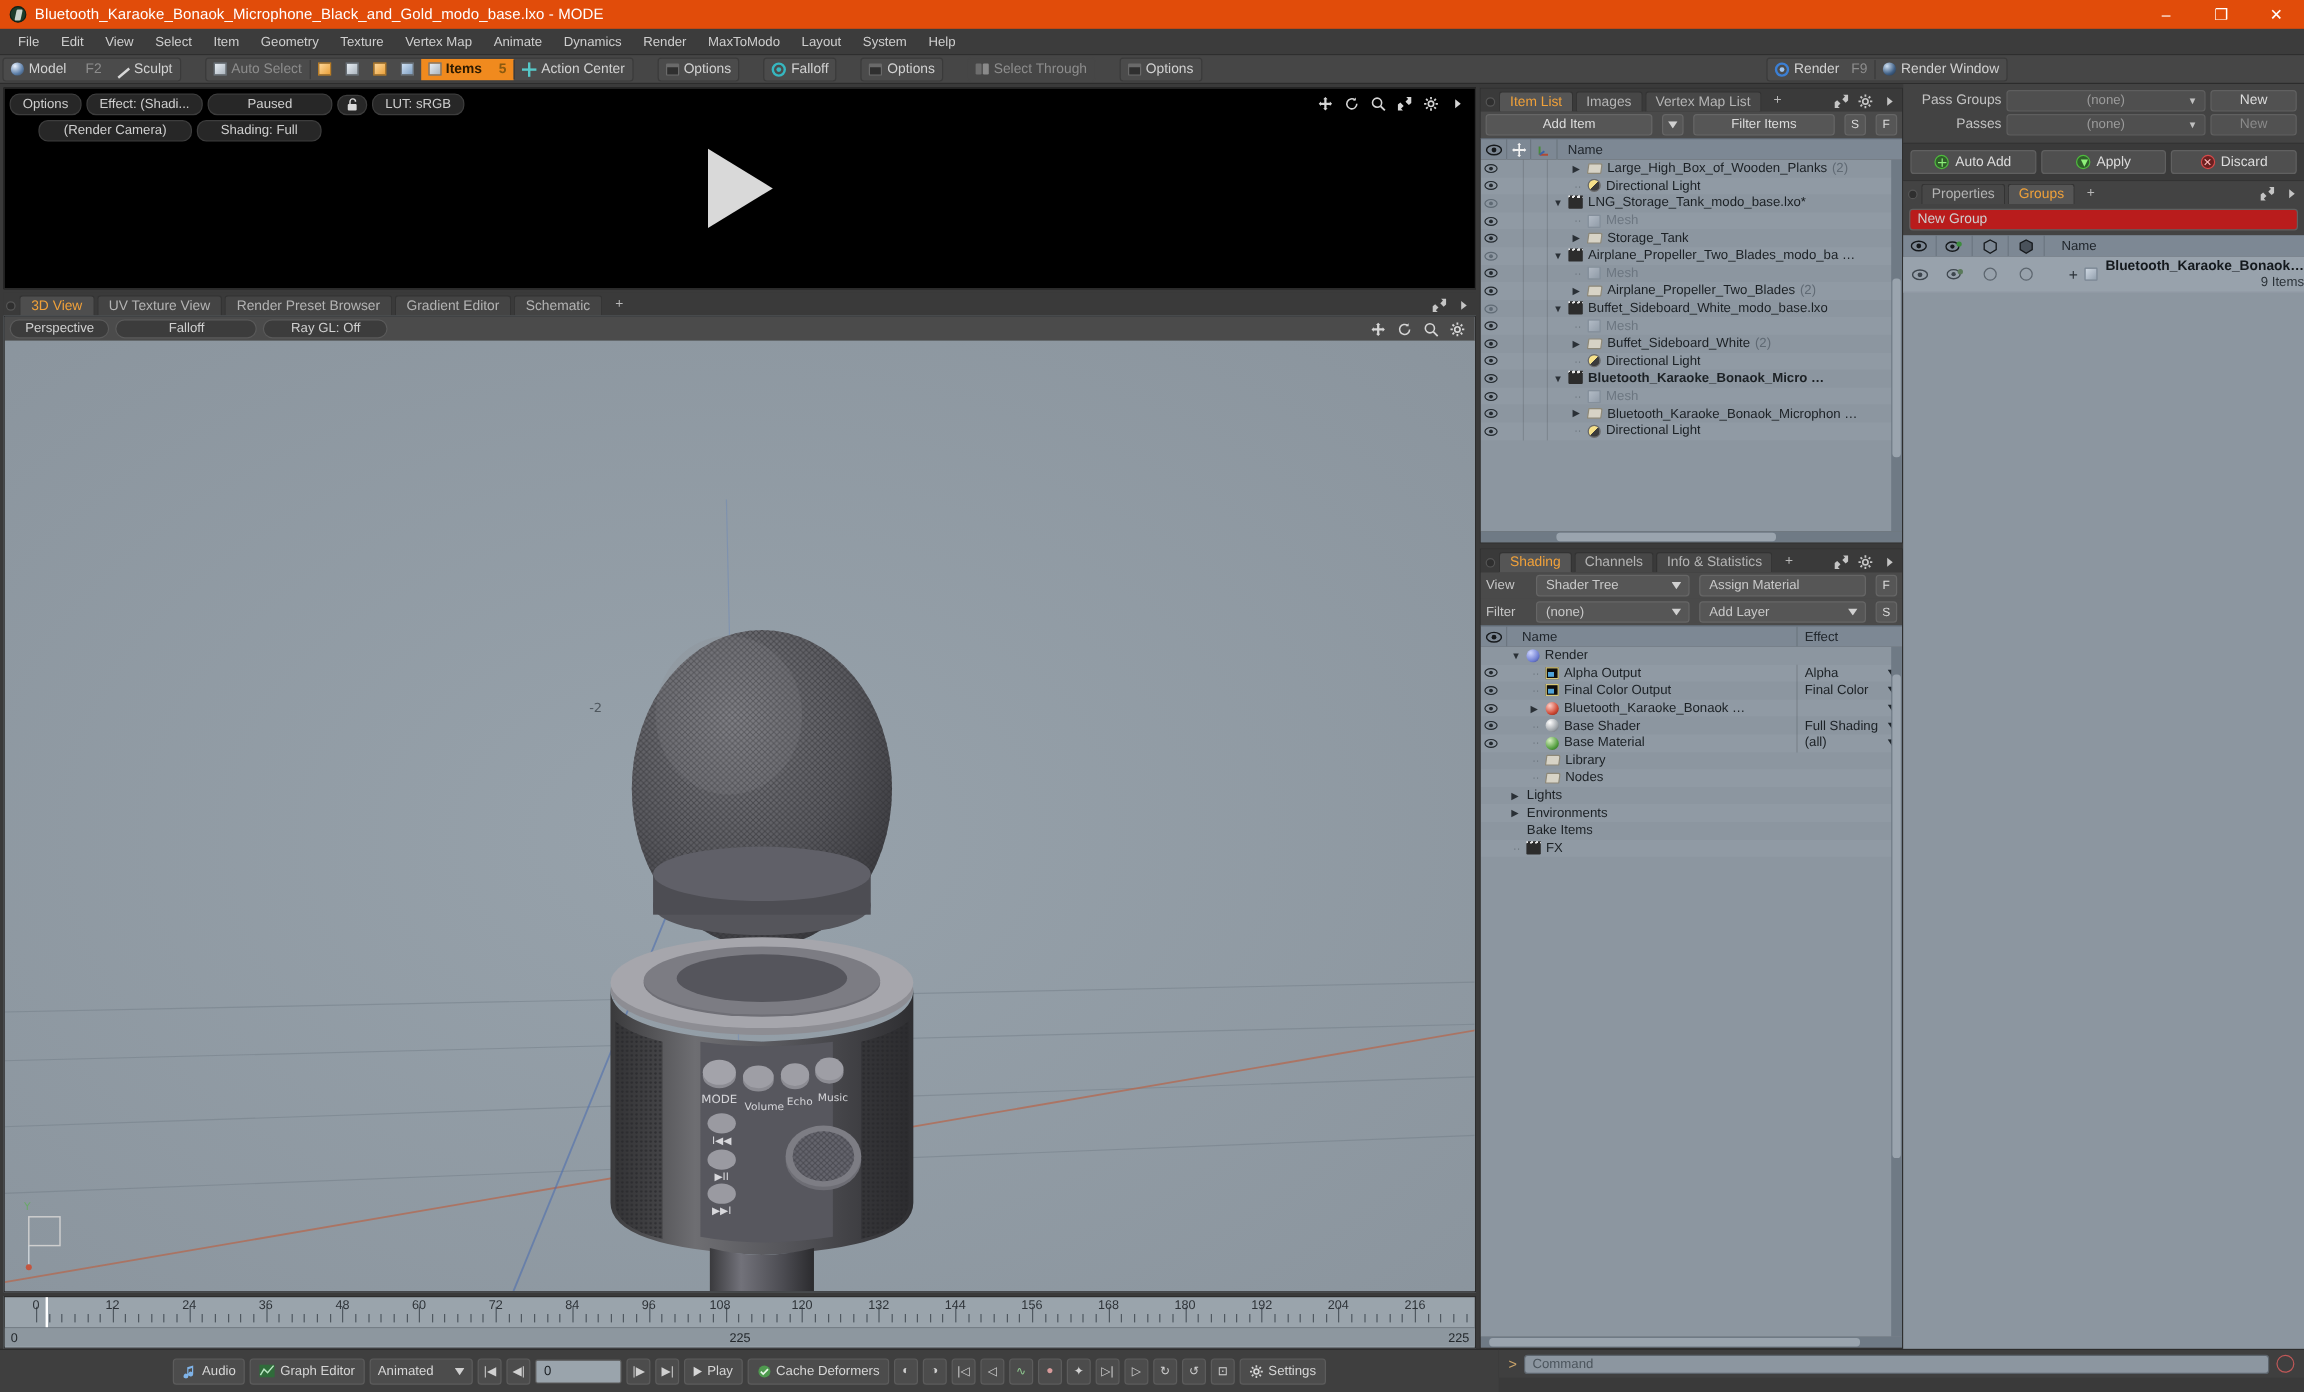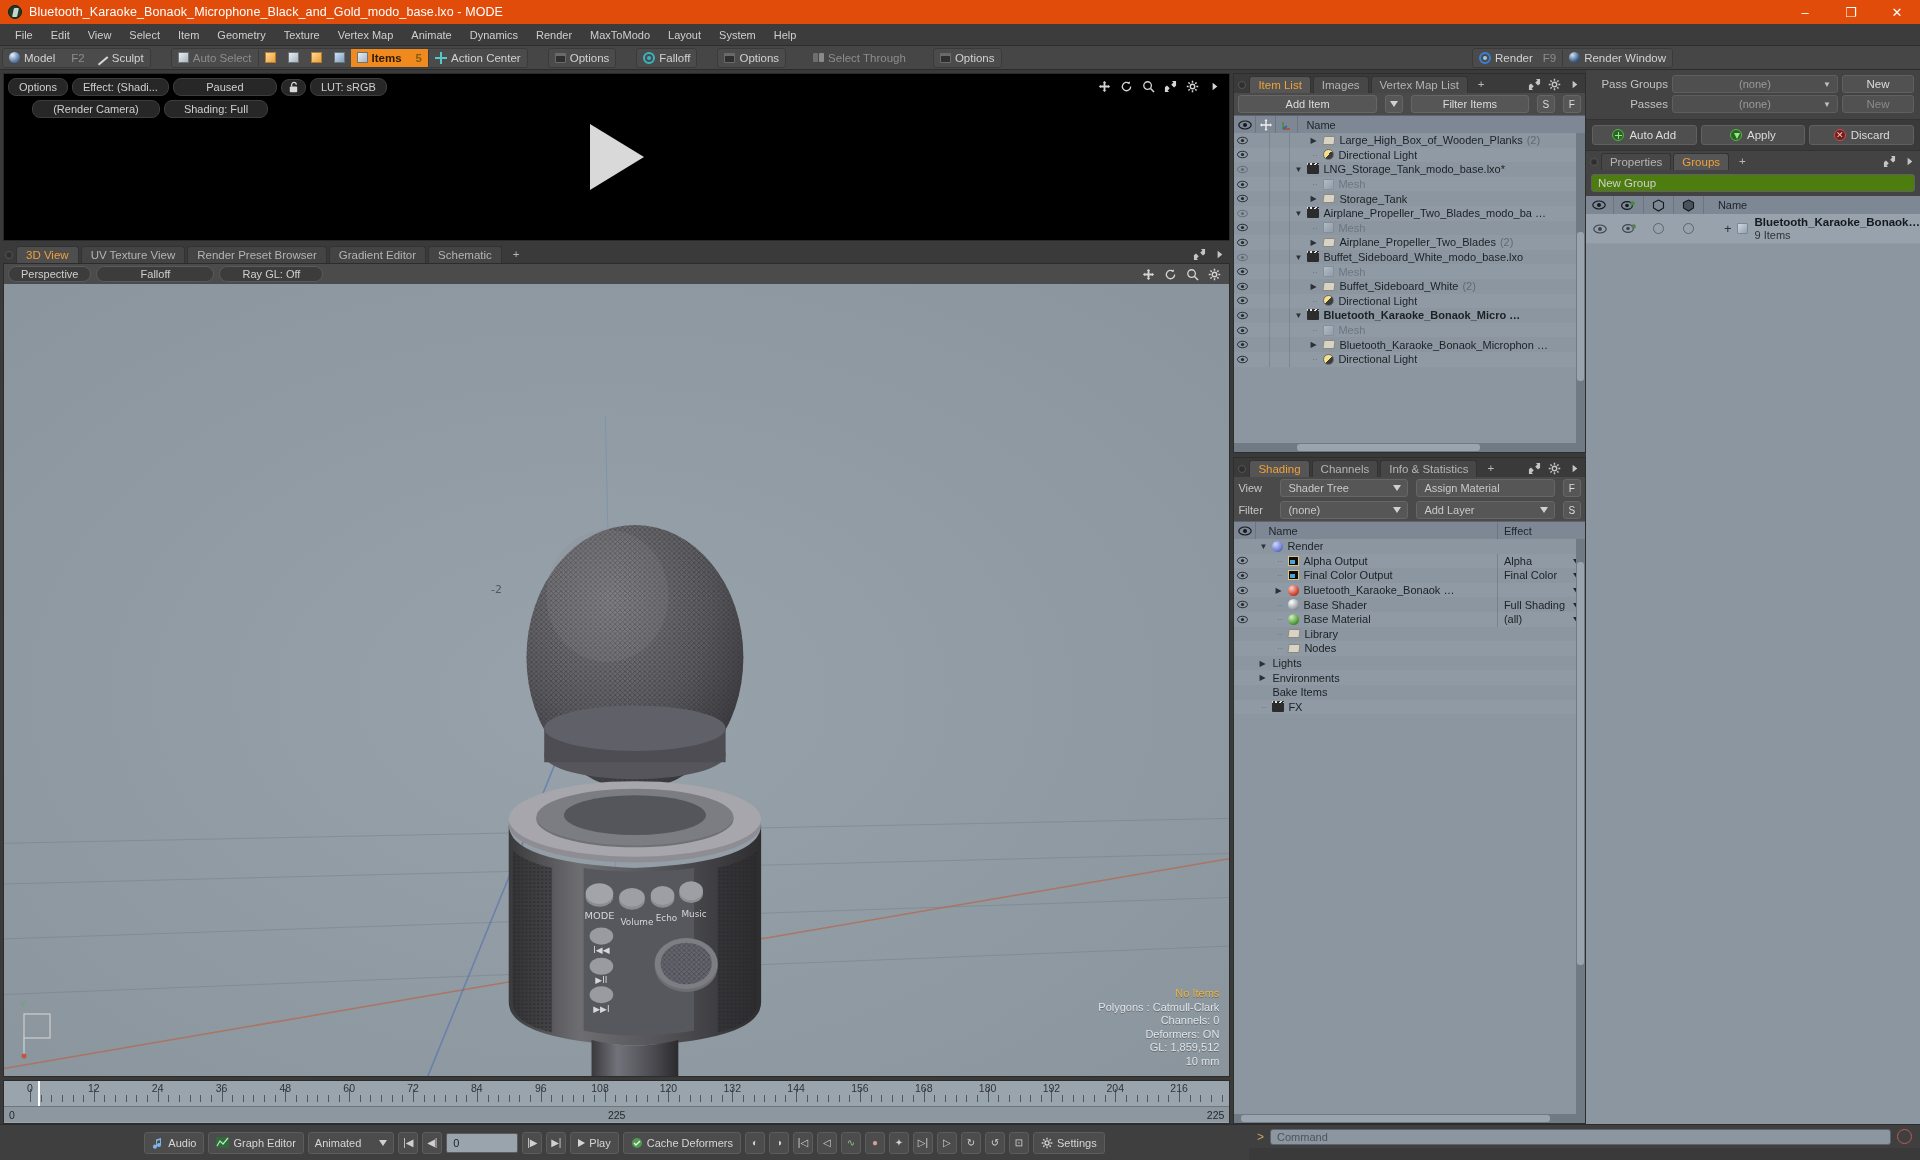--- a/index.html
+++ b/index.html
@@ -152,27 +152,27 @@
   .newbtn.dim{ color:#8a8a8a;}
   .applyrow { display:flex; gap:4px; padding:5px 6px; border-top:1px solid #333; border-bottom:1px solid #333;}
   .applybtn{ flex:1; height:20px; background:#4f4f4f; border:1px solid #606060; border-radius:3px; display:flex; align-items:center; justify-content:center; gap:5px; font-size:11.5px; color:#dcdcdc;}
   .gplus{width:12px;height:12px;border-radius:50%;background:#2f5f2a;border:1.5px solid #4fbb3d;position:relative;}
   .gplus::before,.gplus::after{content:"";position:absolute;background:#8ef07a;}
   .gplus::before{left:4.5px;top:1.5px;width:1.5px;height:7px;}
   .gplus::after{top:4.5px;left:1.5px;height:1.5px;width:7px;}
   .garrow{width:12px;height:12px;border-radius:50%;background:#2f5f2a;border:1.5px solid #4fbb3d;position:relative;}
   .garrow::after{content:"";position:absolute;left:3px;top:2.5px;width:0;height:0;border-left:3px solid transparent;border-right:3px solid transparent;border-top:6px solid #8ef07a;}
   .rx{width:12px;height:12px;border-radius:50%;background:#6b2020;border:1.5px solid #d64a4a;position:relative;color:#ffbdbd;font-size:9px;display:flex;align-items:center;justify-content:center;line-height:1;}
-  .newgroup{ height:18px; margin:4px 5px; background:#4d7c0f; border:1px solid #606060; border-radius:3px; font-size:11.5px; color:#cfcfcf; display:flex; align-items:center; padding-left:6px;}
+  .newgroup{ height:18px; margin:4px 5px; background:#b91c1c; border:1px solid #606060; border-radius:3px; font-size:11.5px; color:#cfcfcf; display:flex; align-items:center; padding-left:6px;}
   .grphead { height:18px; background:#7d8894; display:flex; align-items:center; font-size:11px; color:#20262c;}
   .grpbody { flex:1; background:#8c96a0; position:relative;}
   .grprow { height:30px; display:flex; align-items:center; background:#98a2ac; border-bottom:1px solid #8089924d;}
   .circ { width:11px;height:11px;border-radius:50%;border:1px solid #5c656e; }
   .grpname { font-size:11.5px; font-weight:bold; color:#14191d;}
-  .grpsub { font-size:11px; color:#2b3238; text-align:left;}
+  .grpsub { font-size:11px; color:#2b3238; text-align:right;}
 
   .cmdbar { height:24px; background:#3f3f3f; border-top:1px solid #2c2c2c; display:flex; align-items:center; gap:6px; padding:0 8px;}
   .cmdinput{ flex:1; height:16px; background:#8c96a0; border:1px solid #5c646c; border-radius:3px; font-size:11px; color:#4c555d; display:flex; align-items:center; padding-left:6px;}
   .cmdcirc{ width:15px;height:15px;border-radius:50%;border:1.5px solid #c05858;}
 
   .icon-sm{ width:13px; height:13px; display:block;}
 </style>
 </head>
 <body>
 
@@ -521,28 +521,20 @@
         
         <div style="position:absolute;left:14px;bottom:16px;width:56px;height:64px">
           <svg width="56" height="64" viewBox="0 0 56 64">
             <text x="2" y="12" font-family="DejaVu Sans, sans-serif" font-size="9" fill="#6aa86a">Y</text>
             <rect x="6" y="18" width="26" height="24" fill="none" stroke="#cfcfcf" stroke-width="1.2"></rect>
             <path d="M6 42 L6 58" stroke="#cfd5d9" stroke-width="1.2"></path>
             <circle cx="6" cy="60" r="2.5" fill="#c4553f"></circle>
           </svg>
         </div>
 
-        <div class="stats">
-          <div class="hl">No Items</div>
-          <div>Polygons : Catmull-Clark</div>
-          <div>Channels: 0</div>
-          <div>Deformers: ON</div>
-          <div>GL: 1,859,512</div>
-          <div>10 mm</div>
-        </div>
       </div>
     </div>
 
     <div class="timeline">
       <div class="ruler" id="ruler">
         <div class="cursor"></div>
       <div class="tk tkM" style="left: 26px;"></div>
           <div class="tk" style="left: 36.64px;"></div>
           <div class="tk" style="left: 47.28px;"></div>
           <div class="tk" style="left: 57.92px;"></div>

